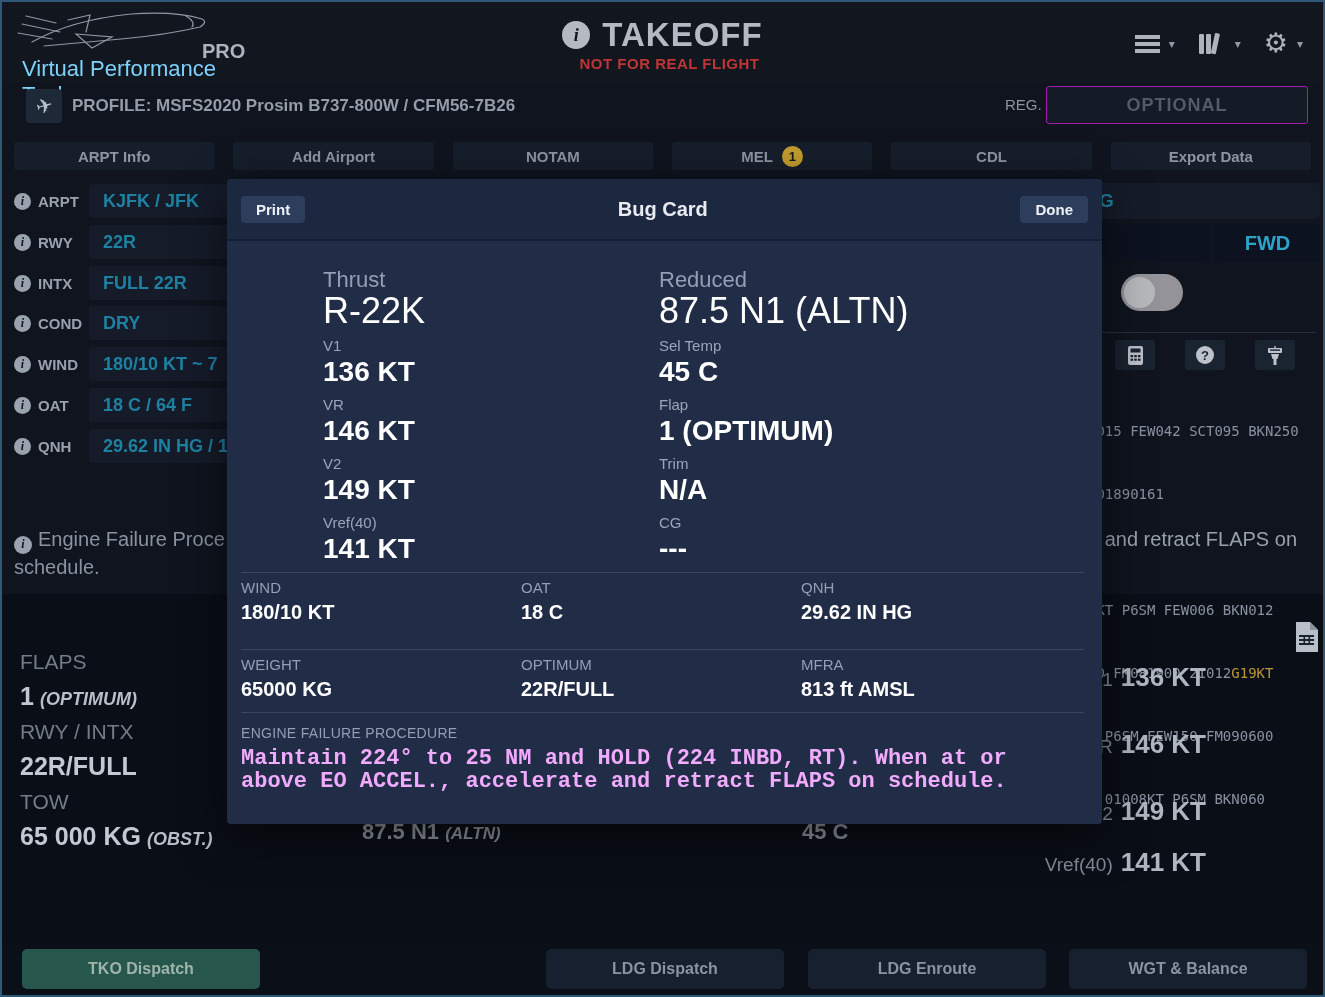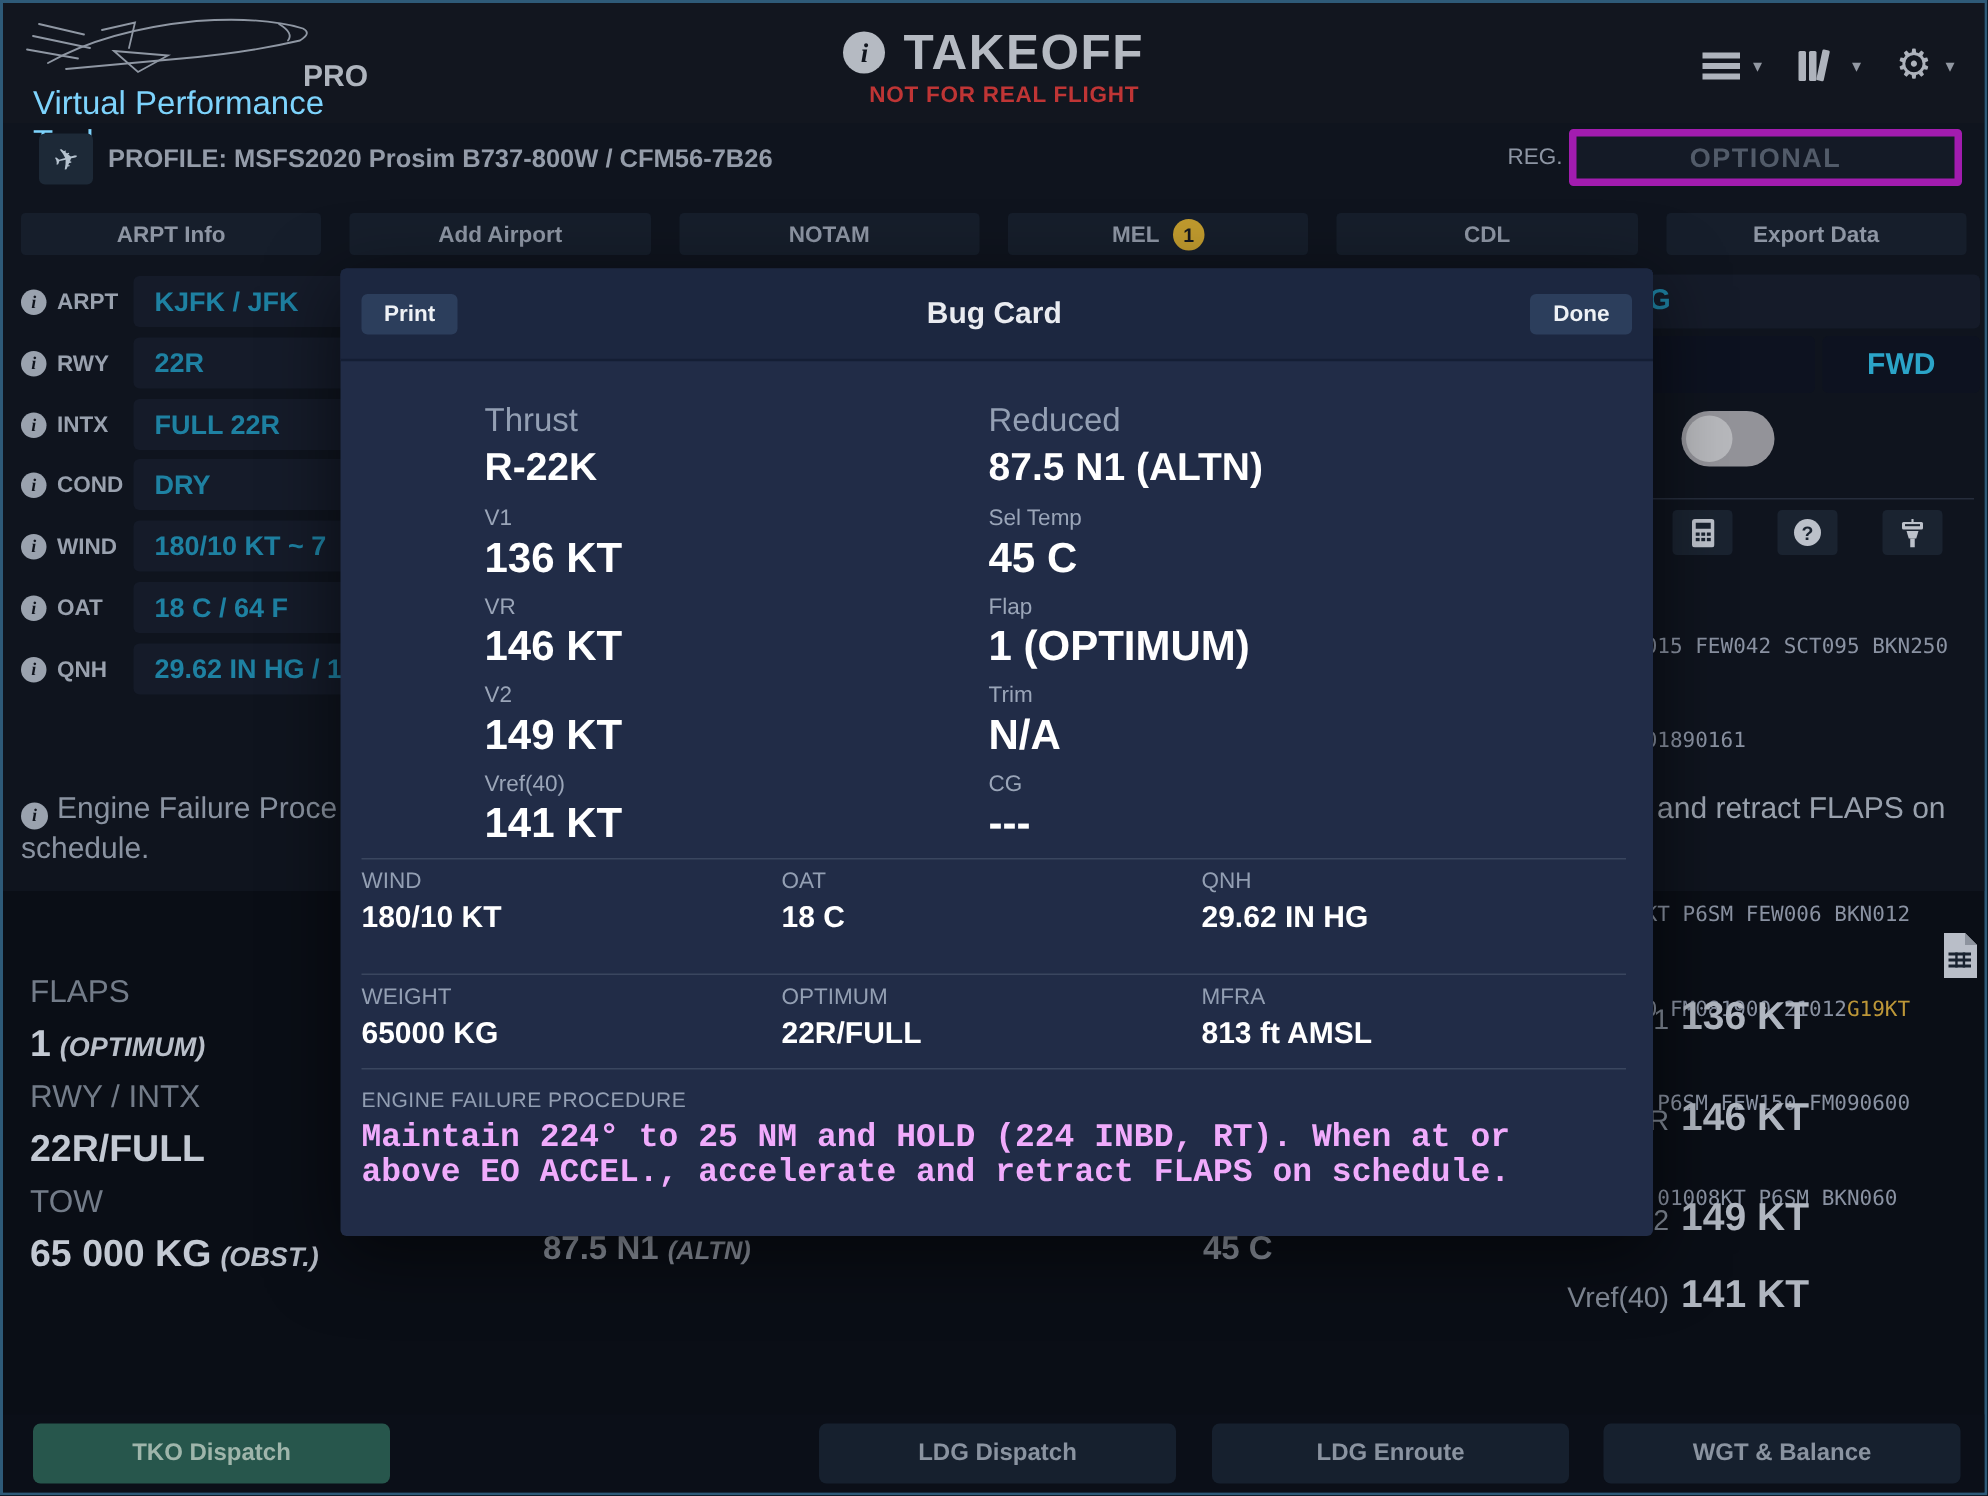--- a/index.html
+++ b/index.html
@@ -32,21 +32,21 @@
 
   
   .form-region { position:absolute; left:0; top:80px; width:100%; height:512px; background:#0f141e; z-index:0; }
   .profile-bar { position:absolute; left:0; top:80px; width:100%; height:56px; z-index:4; }
   .profile-icon-box { position:absolute; left:24px; top:7px; width:36px; height:34px; background:#1d2937;
                       border-radius:4px; display:flex; align-items:center; justify-content:center; }
   .plane-glyph { font-size:20px; color:#b6c3cf; transform:rotate(-14deg); }
   .profile-text { position:absolute; left:70px; top:14px; font-size:17px; font-weight:700; color:#949ca9; }
   .reg-label { position:absolute; left:1003px; top:14px; font-size:15px; color:#8d95a3; }
   .reg-input { position:absolute; left:1044px; top:4px; width:262px; height:38px; background:#141a26;
-               border:5px solid #a21caf; border-radius:3px; text-align:center; color:#c6ccd6;
+               border:1px solid #a21caf; border-radius:3px; text-align:center; color:#c6ccd6;
                font-size:18px; font-weight:700; letter-spacing:1px; font-family:"Liberation Sans", sans-serif; }
   .reg-input::placeholder { color:#525b69; }
 
   
   .tab-row { position:absolute; left:12px; right:12px; top:140px; height:28px; display:flex; gap:19px; z-index:4; }
   .tab { flex:1; background:#161e2b; border-radius:3px; display:flex; align-items:center; justify-content:center;
          gap:9px; font-size:15px; font-weight:700; color:#8d95a3; cursor:pointer; }
   .badge { width:21px; height:21px; border-radius:50%; background:#c19b2e; color:#14181f;
            font-size:13px; font-weight:700; display:flex; align-items:center; justify-content:center; }
 
@@ -116,21 +116,21 @@
   .modal-header { height:62px; background:#1c2740; border-bottom:2px solid #141e34;
                   border-radius:4px 4px 0 0; display:flex; align-items:center;
                   justify-content:space-between; padding:0 14px; }
   .m-btn { background:#2c3e5c; color:#eef1f5; font-weight:700; font-size:15px; padding:5px 15px;
            border-radius:4px; border:none; font-family:"Liberation Sans", sans-serif; cursor:pointer; }
   .m-title { font-size:20px; font-weight:600; color:#e9ebf0; }
   .m-col { position:absolute; top:88px; }
   .m-col.left { left:96px; }
   .m-col.right { left:432px; }
   .m-big-label { font-size:22px; color:#939fb3; line-height:26px; }
-  .m-big-value { font-size:26px; font-weight:700; color:#ffffff; line-height:36px; margin-bottom:4px; }
+  .m-big-value { font-size:36px; font-weight:400; color:#ffffff; line-height:36px; margin-bottom:4px; }
   .m-pair-label { font-size:15px; color:#9aa5b8; line-height:19px; margin-top:7px; }
   .m-pair-value { font-size:28px; font-weight:700; color:#ffffff; line-height:33px; }
   .m-row { position:absolute; left:14px; right:18px; border-top:1px solid #3a465f; padding-top:6px; display:flex; }
   .m-row.r1 { top:393px; }
   .m-row.r2 { top:470px; }
   .m-cell { width:280px; }
   .m-cell-label { font-size:15px; color:#939fb3; line-height:18px; margin-bottom:3px; }
   .m-cell-value { font-size:20px; font-weight:700; color:#ffffff; line-height:25px; }
   .m-efp { position:absolute; top:533px; left:14px; right:18px; border-top:1px solid #3a465f; padding-top:12px; }
   .m-efp-label { font-size:14px; color:#939fb3; letter-spacing:.3px; margin-bottom:6px; }

